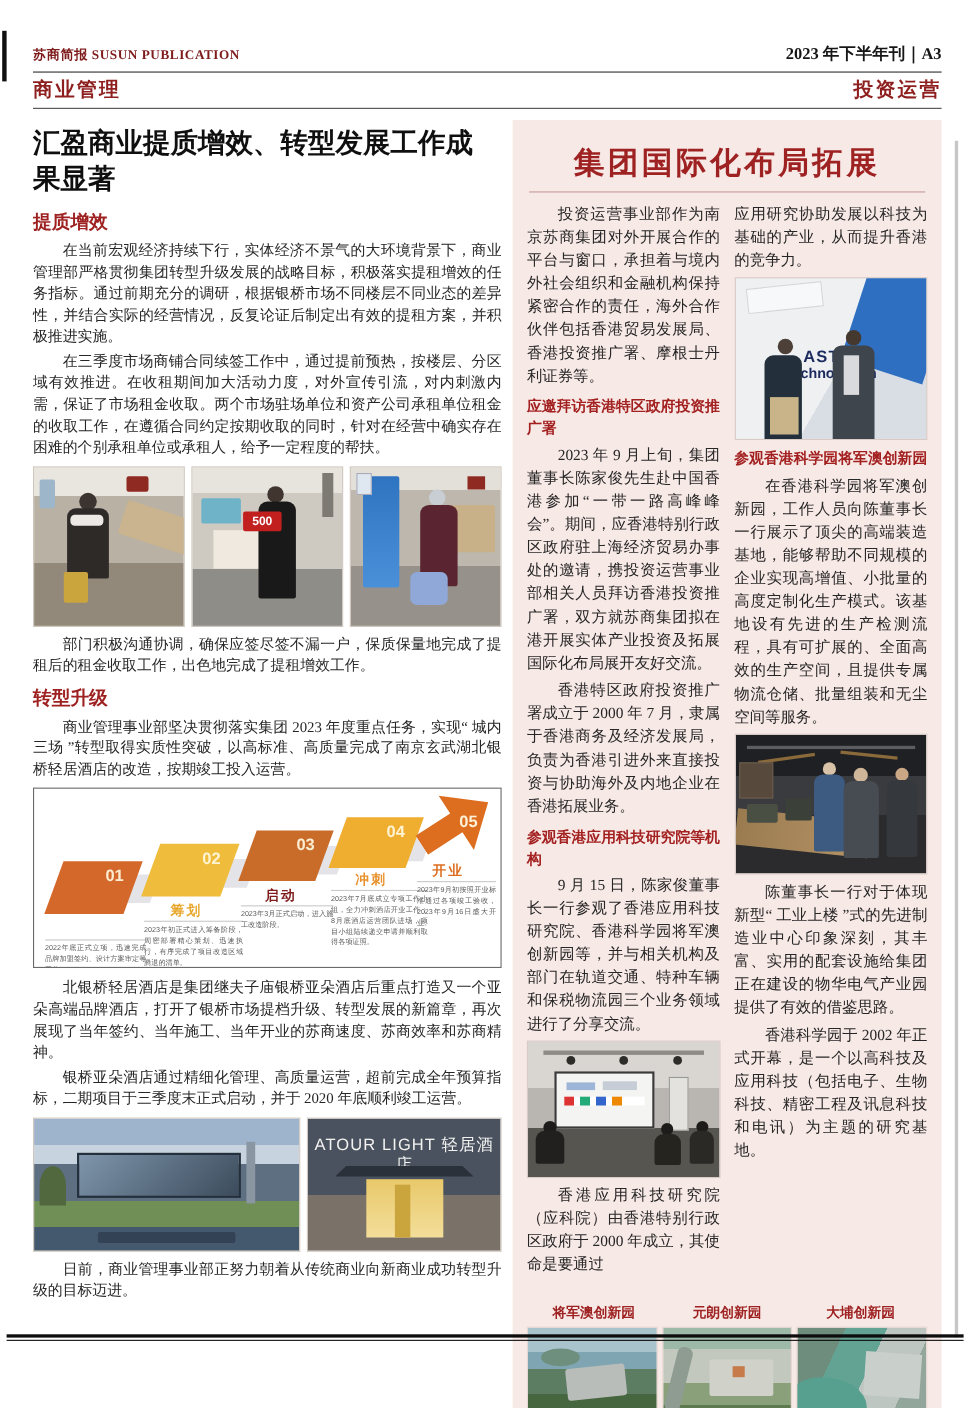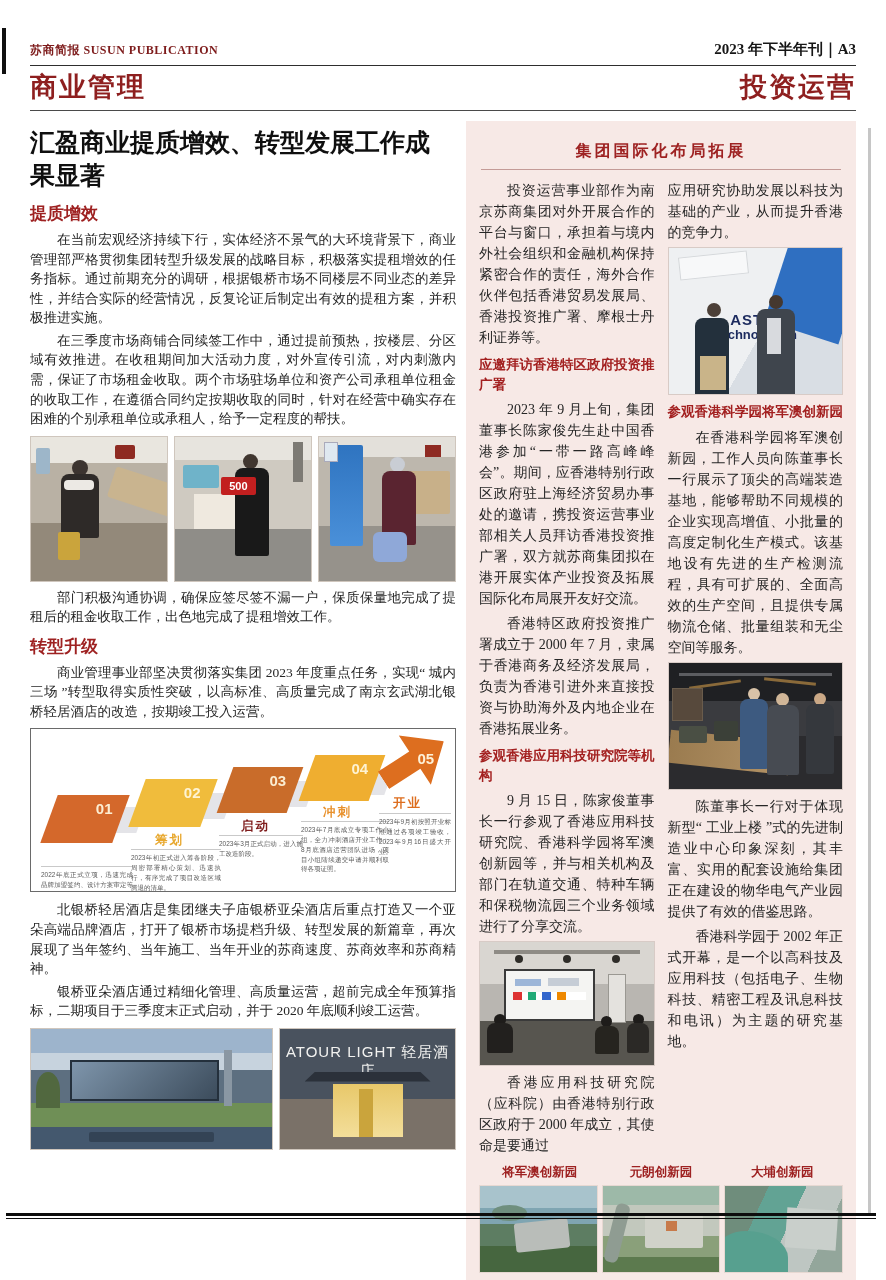--- a/index.html
+++ b/index.html
@@ -10,21 +10,21 @@
   }
   .abs { position:absolute; }
   .page { position:absolute; inset:0; padding:40px 30px 0 30px; }
 
   
   .masthead-row { display:flex; justify-content:space-between; align-items:flex-end; }
   .masthead { color:#7e1c1c; font-weight:bold; font-size:12px; letter-spacing:.5px; }
   .issue { color:#161616; font-weight:bold; font-size:15px; }
   .rule-a { border-top:1.5px solid #2e2e2e; margin-top:6px; }
   .section-row { display:flex; justify-content:space-between; align-items:baseline; padding:3px 0 5px; }
-  .section-title { font-size:27px; font-weight:bold; color:#8e1f1f; letter-spacing:2px; }
+  .section-title { font-size:18px; font-weight:bold; color:#8e1f1f; letter-spacing:2px; }
   .rule-b { border-top:1.5px solid #4a4a4a; }
 
   
   .columns { display:flex; gap:10px; margin-top:10px; }
   .left-col { width:426px; flex:none; }
   .right-col { flex:1; background:#f7e9e6; padding:12px 13px 14px; }
 
   
   .article-title { font-size:25px; line-height:1.3; color:#0f0f0f; font-weight:bold; margin:6px 0 10px; width:402px; }
   .subhead { font-size:17px; color:#9e2121; font-weight:bold; margin:8px 0 5px; }
@@ -44,30 +44,30 @@
   .step-desc { position:absolute; font-size:6.5px; line-height:1.5; color:#5a5a5a; text-align:justify;
                border-top:1px solid #c9c9c9; padding-top:3px; font-family:"Liberation Sans",sans-serif; }
   .conn { position:absolute; transform:skewX(-20deg); background:#e4e4e8; }
   .arrow5 { position:absolute; background:#dd6e1f;
             clip-path:polygon(0 62%, 52% 62%, 52% 92%, 100% 46%, 52% 0, 52% 30%, 0 30%);
             transform:rotate(-33deg); }
   .arrow5 .num { position:absolute; top:26px; right:16px; transform:rotate(33deg); font-weight:bold;
                  font-size:15px; color:rgba(255,248,225,.95); font-family:"Liberation Sans",sans-serif; }
 
   
-  .panel-title { font-size:16px; color:#9e2222; text-align:center; font-weight:bold; letter-spacing:3px; margin:8px 0 7px; }
+  .panel-title { font-size:28px; color:#9e2222; text-align:center; font-weight:bold; letter-spacing:3px; margin:8px 0 7px; }
   .panel-rule { border-top:1px solid #c49b97; margin:0 2px 10px; }
   .panel-cols { display:flex; gap:13px; }
   .pcol { flex:1; min-width:0; }
   .pcol p { font-size:14px; line-height:1.5; text-align:justify; margin:0 0 4px; }
   .pcol .ind { text-indent:2em; }
   .pcol h3 { font-size:13.5px; color:#a32020; line-height:1.45; margin:7px 0 5px; font-weight:bold; text-align:justify; }
   .panel-ph { position:relative; overflow:hidden; border:1px solid #d8cbc6; margin:4px 0 6px; background:#ccc; }
 
-  .parks-caps { display:flex; margin-top:4px;justify-content:flex-end; }
+  .parks-caps { display:flex; margin-top:20px;justify-content:flex-end; }
   .parks-caps div { flex:1; text-align:center; font-size:12.5px; font-weight:bold; color:#9e2222; }
   .parks-photos { display:flex; gap:4px; margin-top:4px; }
   .park { flex:1; height:88px; position:relative; overflow:hidden; border:1px solid #e7d8d2; }
 
   
   .corner-tick { position:absolute; left:2px; top:28px; width:4px; height:46px; background:#101010; }
   .edge-shadow { position:absolute; right:15px; top:128px; width:3px; height:1088px; background:#c6c6c6; }
   .bottom-rule { position:absolute; left:6px; width:870px; top:1213px; height:6px;
                  border-top:3px solid #0d0d0d; border-bottom:1.5px solid #0d0d0d; }
 
@@ -190,20 +190,21 @@
           <div class="abs" style="left:24%;top:86%;width:52%;height:8%;background:#2c3a4a;opacity:.7;border-radius:2px;"></div>
         </div>
         <div class="ph hotel-b" style="background:linear-gradient(180deg,#49525e 0 58%,#7a7168 58% 100%);">
           <div class="atour-sign">ATOUR LIGHT 轻居酒店</div>
           <div class="abs" style="left:14%;top:36%;width:72%;height:8%;background:#2b313a;clip-path:polygon(0 100%,100% 100%,92% 0,8% 0);"></div>
           <div class="abs" style="left:30%;top:46%;width:40%;height:44%;background:linear-gradient(180deg,#e8c86a,#f3de9a);"></div>
           <div class="abs" style="left:45%;top:50%;width:8%;height:40%;background:#caa43c;"></div>
         </div>
       </div>
 
+      <p class="body-p">日前，商业管理事业部正努力朝着从传统商业向新商业成功转型升级的目标迈进。</p>
     </article>
 
     <aside class="right-col">
       <h1 class="panel-title">集团国际化布局拓展</h1>
       <div class="panel-rule"></div>
 
       <div class="panel-cols">
 
         <div class="pcol">
           <p class="ind">投资运营事业部作为南京苏商集团对外开展合作的平台与窗口，承担着与境内外社会组织和金融机构保持紧密合作的责任，海外合作伙伴包括香港贸易发展局、香港投资推广署、摩根士丹利证券等。</p>

